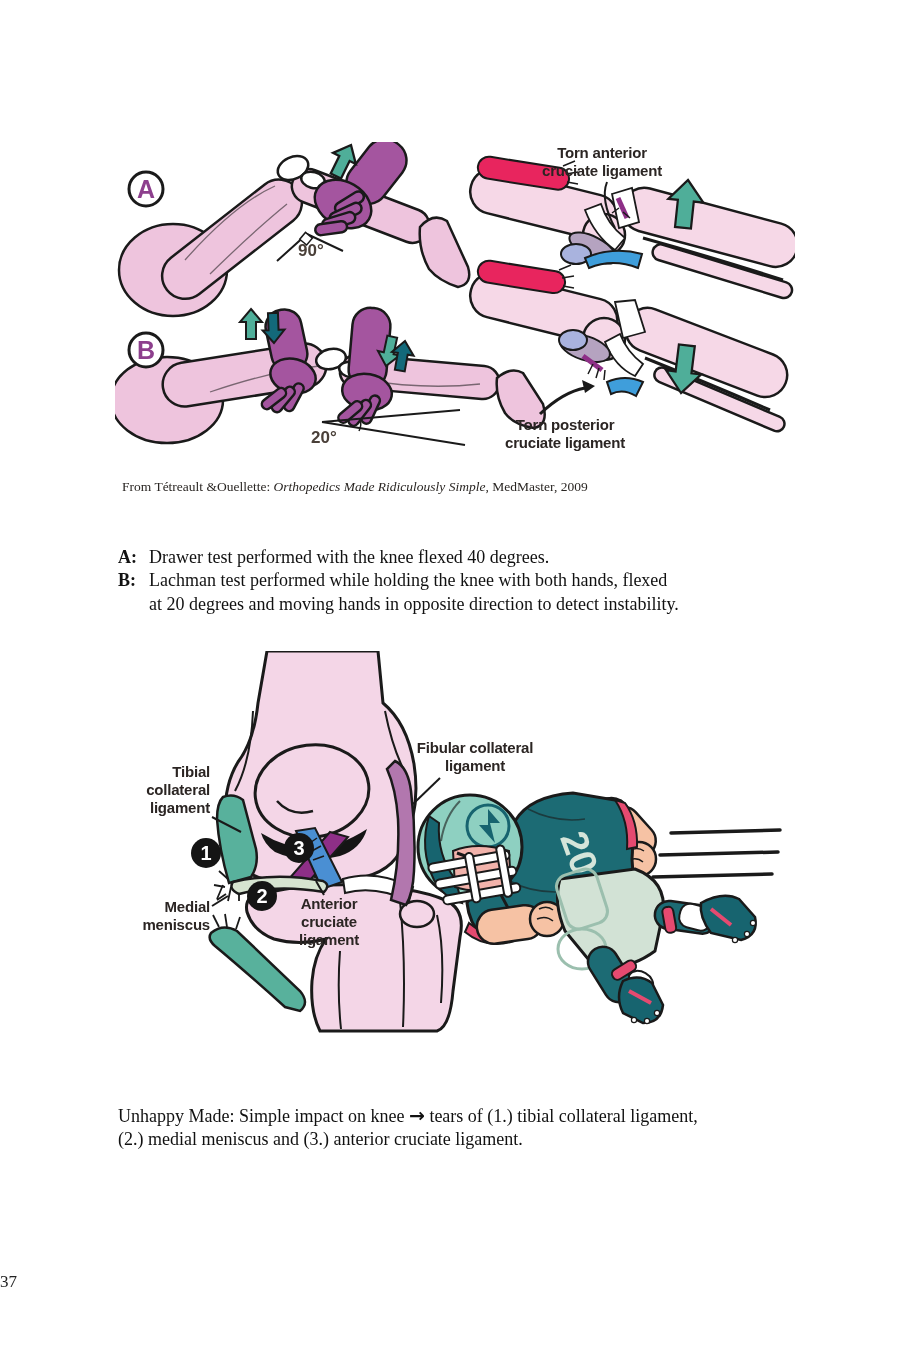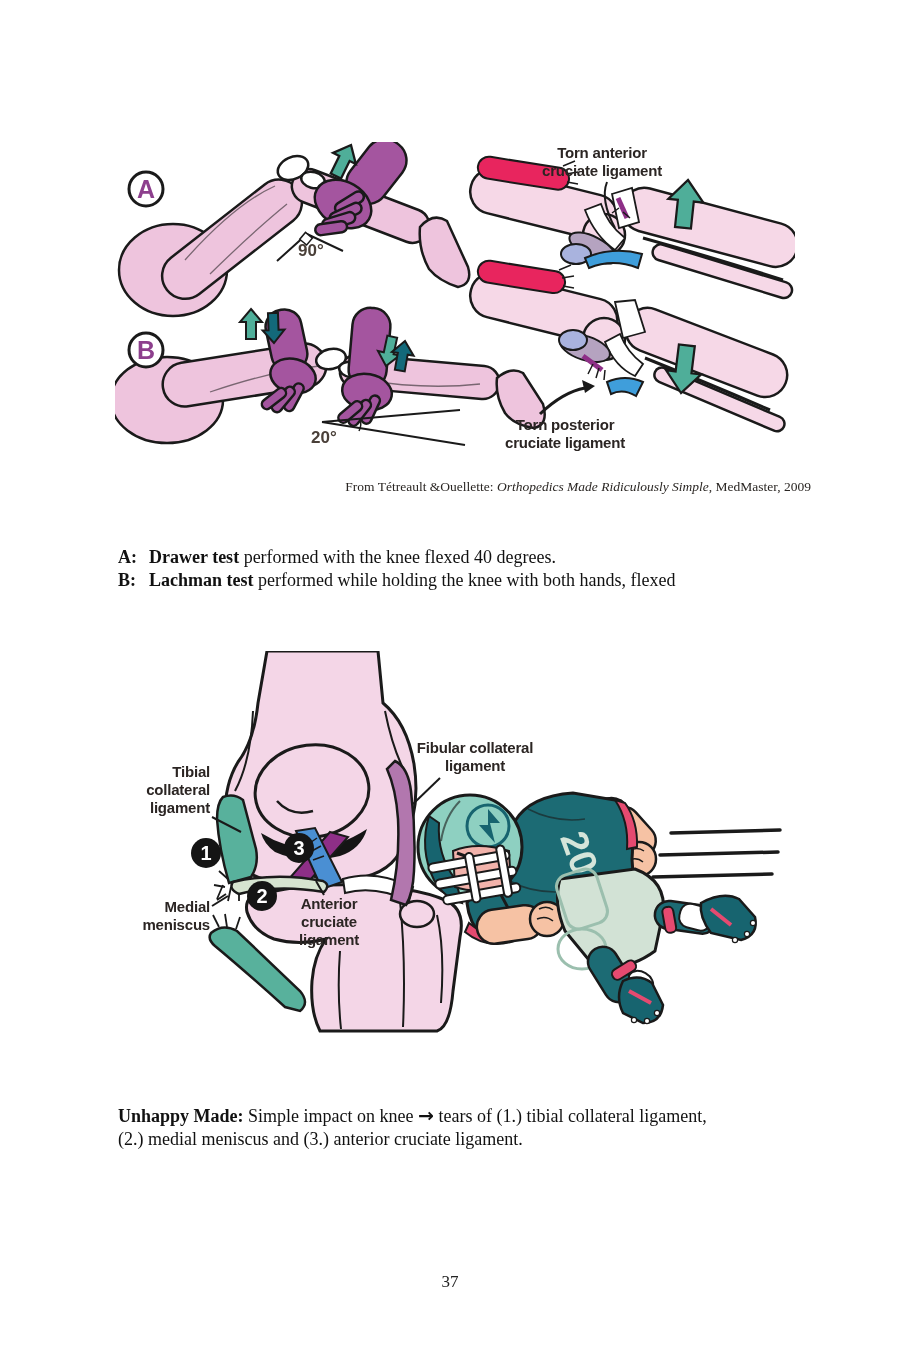--- a/index.html
+++ b/index.html
@@ -4,24 +4,24 @@
 <style>
   html,body{margin:0;padding:0;background:#e9e9e9;}
   .page{position:relative;width:900px;height:1350px;background:#ffffff;margin:0 auto;
         font-family:"Liberation Serif",serif;color:#151515;overflow:hidden;}
   .fig{position:absolute;}
   .caption{position:absolute;font-size:13.5px;line-height:17px;color:#2a2623;white-space:nowrap;}
   .caption i{font-style:italic;}
   .body-text{position:absolute;font-size:18px;line-height:23.4px;color:#111;}
   .ab-line{position:relative;padding-left:31px;}
   .ab-prefix{position:absolute;left:0;top:0;font-weight:bold;}
-  .bold{font-weight:bold;}
+  .bold{font-weight:normal;}
   .blockline{display:block;}
   .arrow-glyph{font-family:"DejaVu Sans",sans-serif;font-weight:bold;font-size:19px;}
-  .pagenum{position:absolute;left:0;right:0;top:1272px;text-align:center;font-size:17px;color:#222;}
+  .pagenum{position:absolute;left:0;right:0;top:1272px;text-align:left;font-size:17px;color:#222;}
   
   svg text{user-select:none;}
   .fig-label{font:bold 15px "Liberation Sans",sans-serif;fill:#2b2523;text-anchor:middle;letter-spacing:-0.2px;}
   .fig-label-end{font:bold 15px "Liberation Sans",sans-serif;fill:#2b2523;text-anchor:end;letter-spacing:-0.2px;}
   .fig-num{font:bold 17px "Liberation Sans",sans-serif;fill:#4a4039;}
   .ab-marker{font:bold 25px "Liberation Sans",sans-serif;fill:#8d3f8d;text-anchor:middle;}
   .badge-num{font:bold 20px "Liberation Sans",sans-serif;fill:#ffffff;text-anchor:middle;}
   .jersey-num{font:bold 38px "Liberation Sans",sans-serif;fill:#d5e5da;text-anchor:middle;}
   .bone-line{stroke:#1a1a1a;fill:none;}
 </style>
@@ -148,30 +148,31 @@
       </g>
       <use href="#arr" transform="translate(566,251) rotate(187) scale(1.6)" fill="#4fae99" stroke="#1a1a1a" stroke-width="1.4"></use>
       <path d="M425,272 Q448,250 470,246" class="bone-line" stroke-width="3"></path>
       <path d="M480,244 l-13,-6 l3,13 Z" fill="#1a1a1a"></path>
       <text x="450" y="288" class="fig-label">Torn posterior</text>
       <text x="450" y="306" class="fig-label">cruciate ligament</text>
     </g>
   </svg>
   </div>
 
-  <div class="caption" style="left:131px;top:478px;width:680px;text-align:right;">
+  <div class="caption" style="left:122px;top:478px;width:680px;text-align:left;">
     <span>From Tétreault &amp;Ouellette: </span><i>Orthopedics Made Ridiculously Simple</i><span>, MedMaster, 2009</span>
   </div>
 
   <div class="body-text" style="left:118px;top:546px;width:676px;">
     <div class="ab-line">
       <span class="ab-prefix">A:</span><span class="bold">Drawer test</span><span> performed with the knee flexed 40 degrees.</span>
     </div>
     <div class="ab-line">
       <span class="ab-prefix">B:</span><span class="bold">Lachman test</span><span> performed while holding the knee with both hands, flexed</span>
+      <span class="blockline">at 20 degrees and moving hands in opposite direction to detect instability.</span>
     </div>
   </div>
 
   <div class="fig" style="left:115px;top:651px;width:680px;height:382px;">
   <svg viewBox="0 0 680 382" width="680" height="382">
 
     <g stroke="#1a1a1a" stroke-width="3.5" stroke-linecap="round">
       <path d="M556,182 L665,179"></path>
       <path d="M545,204 L663,201"></path>
       <path d="M538,226 L657,223"></path>

